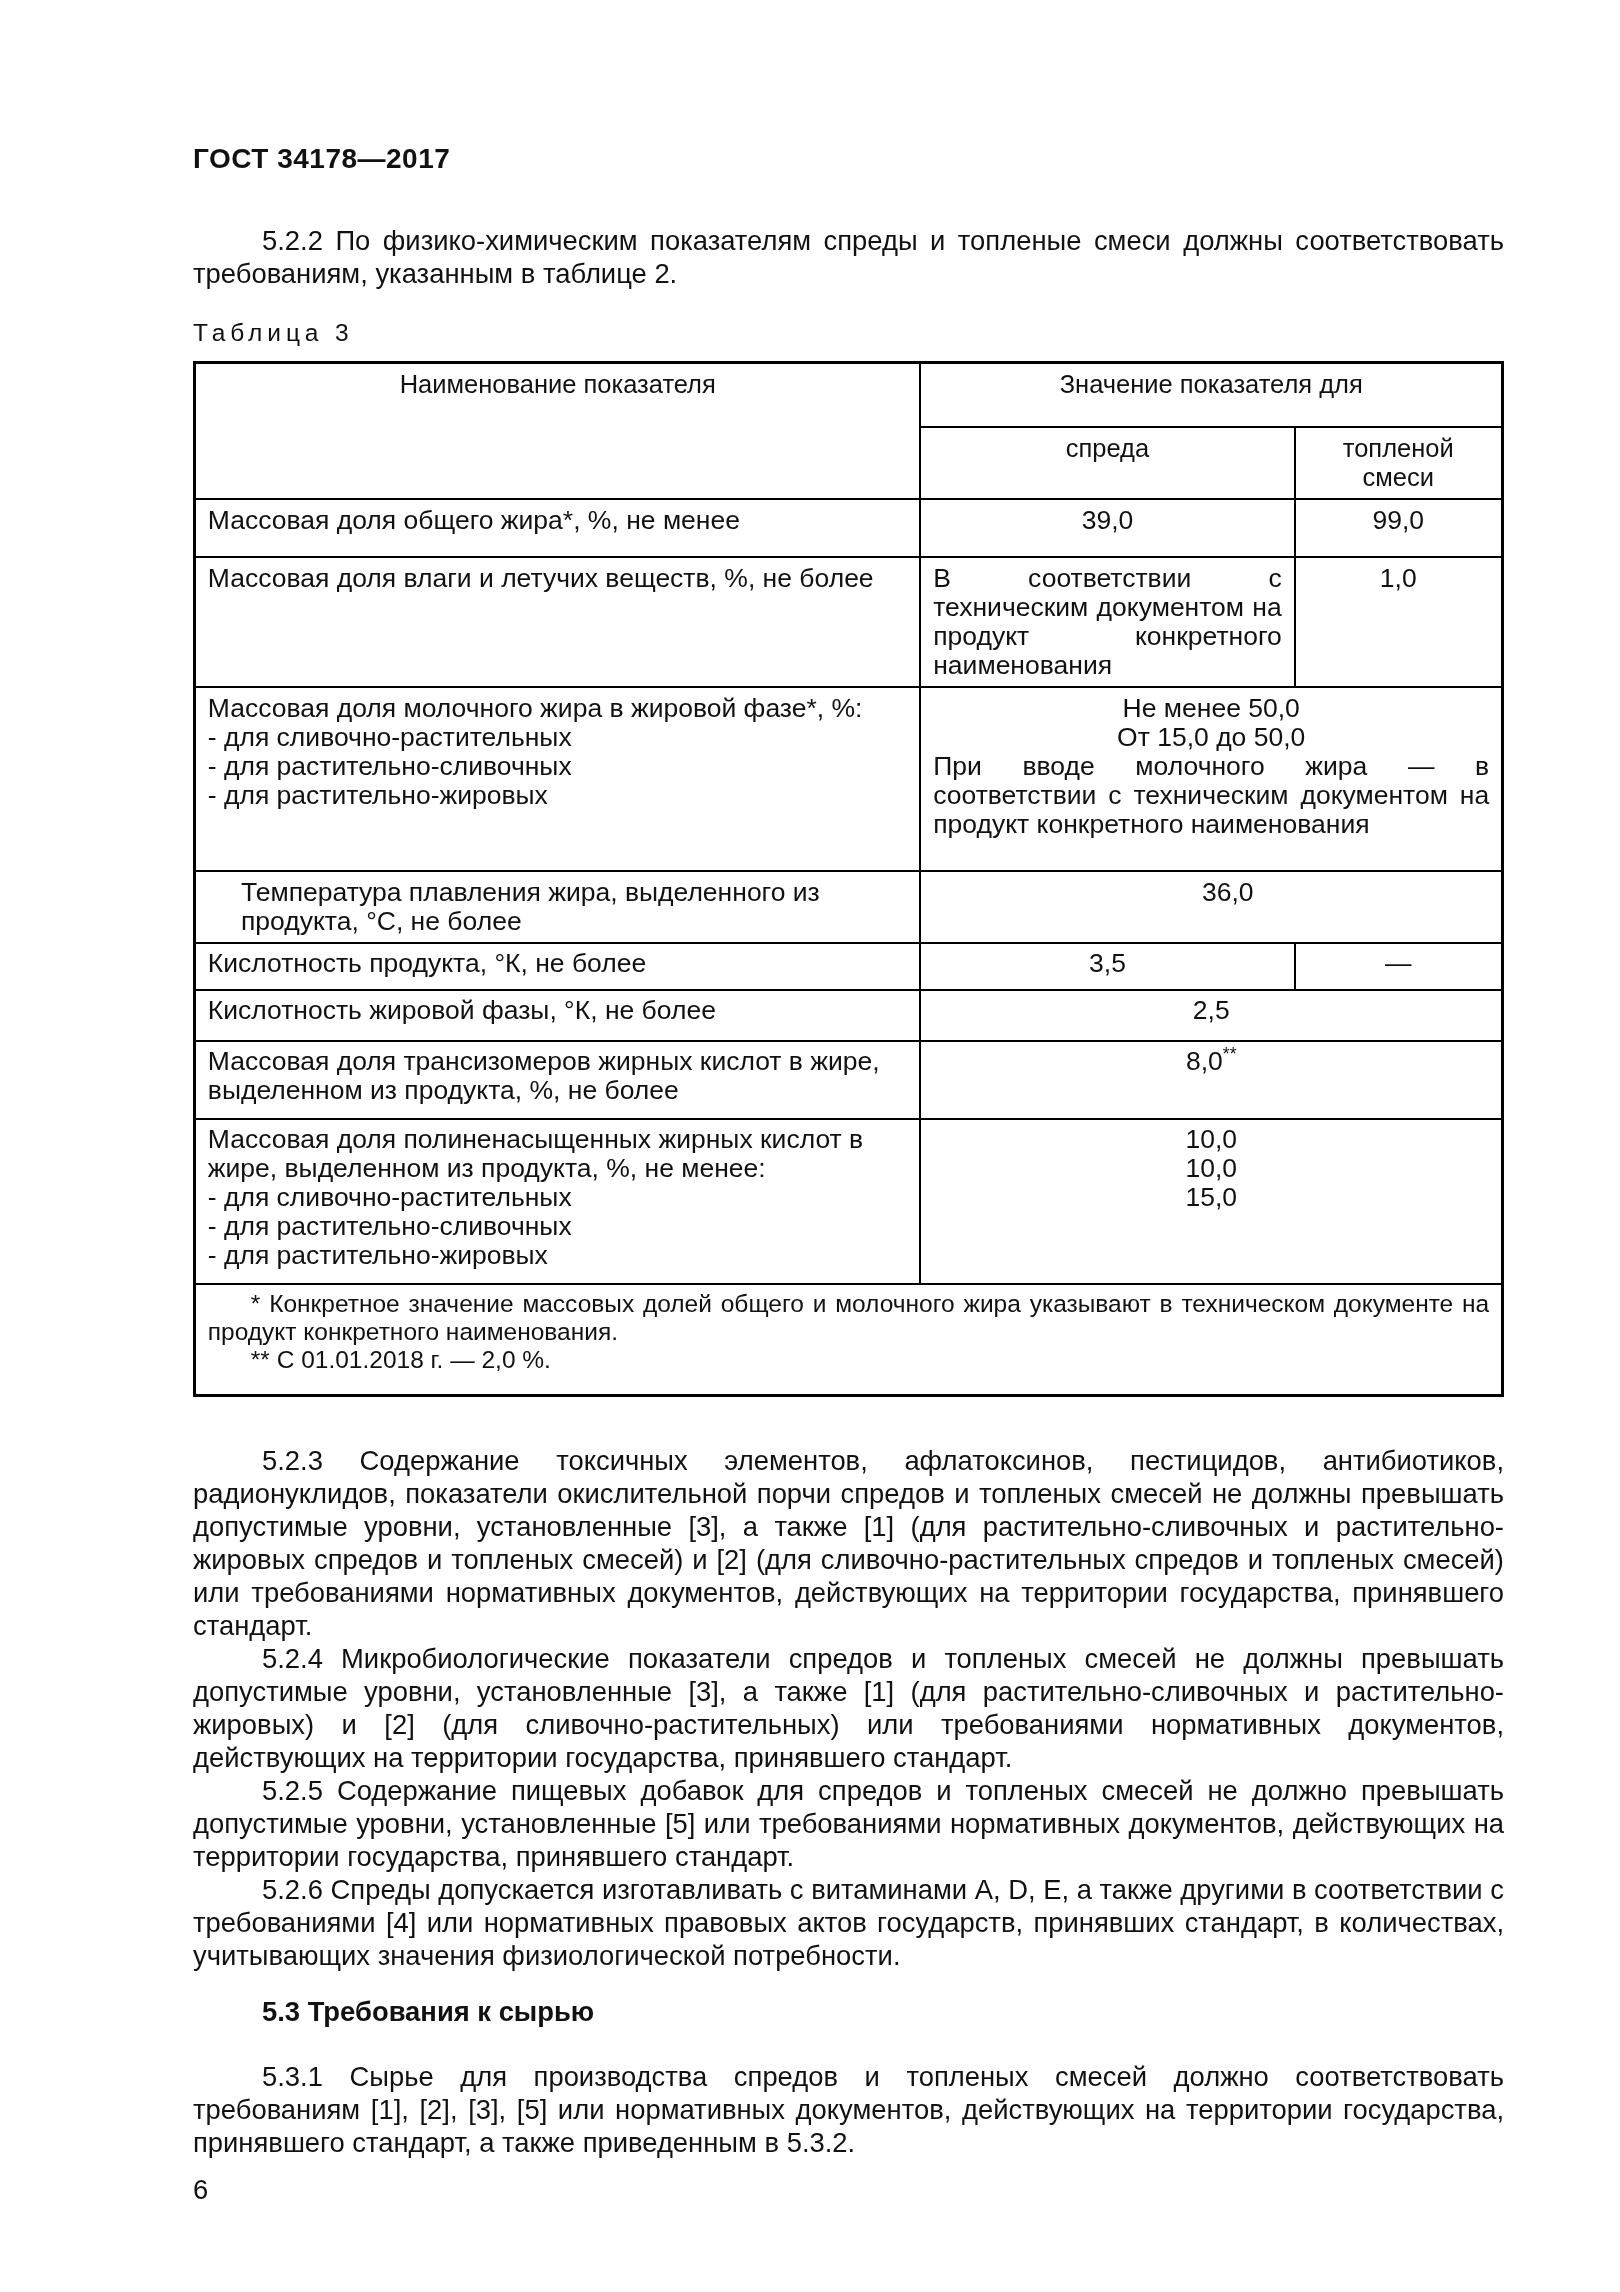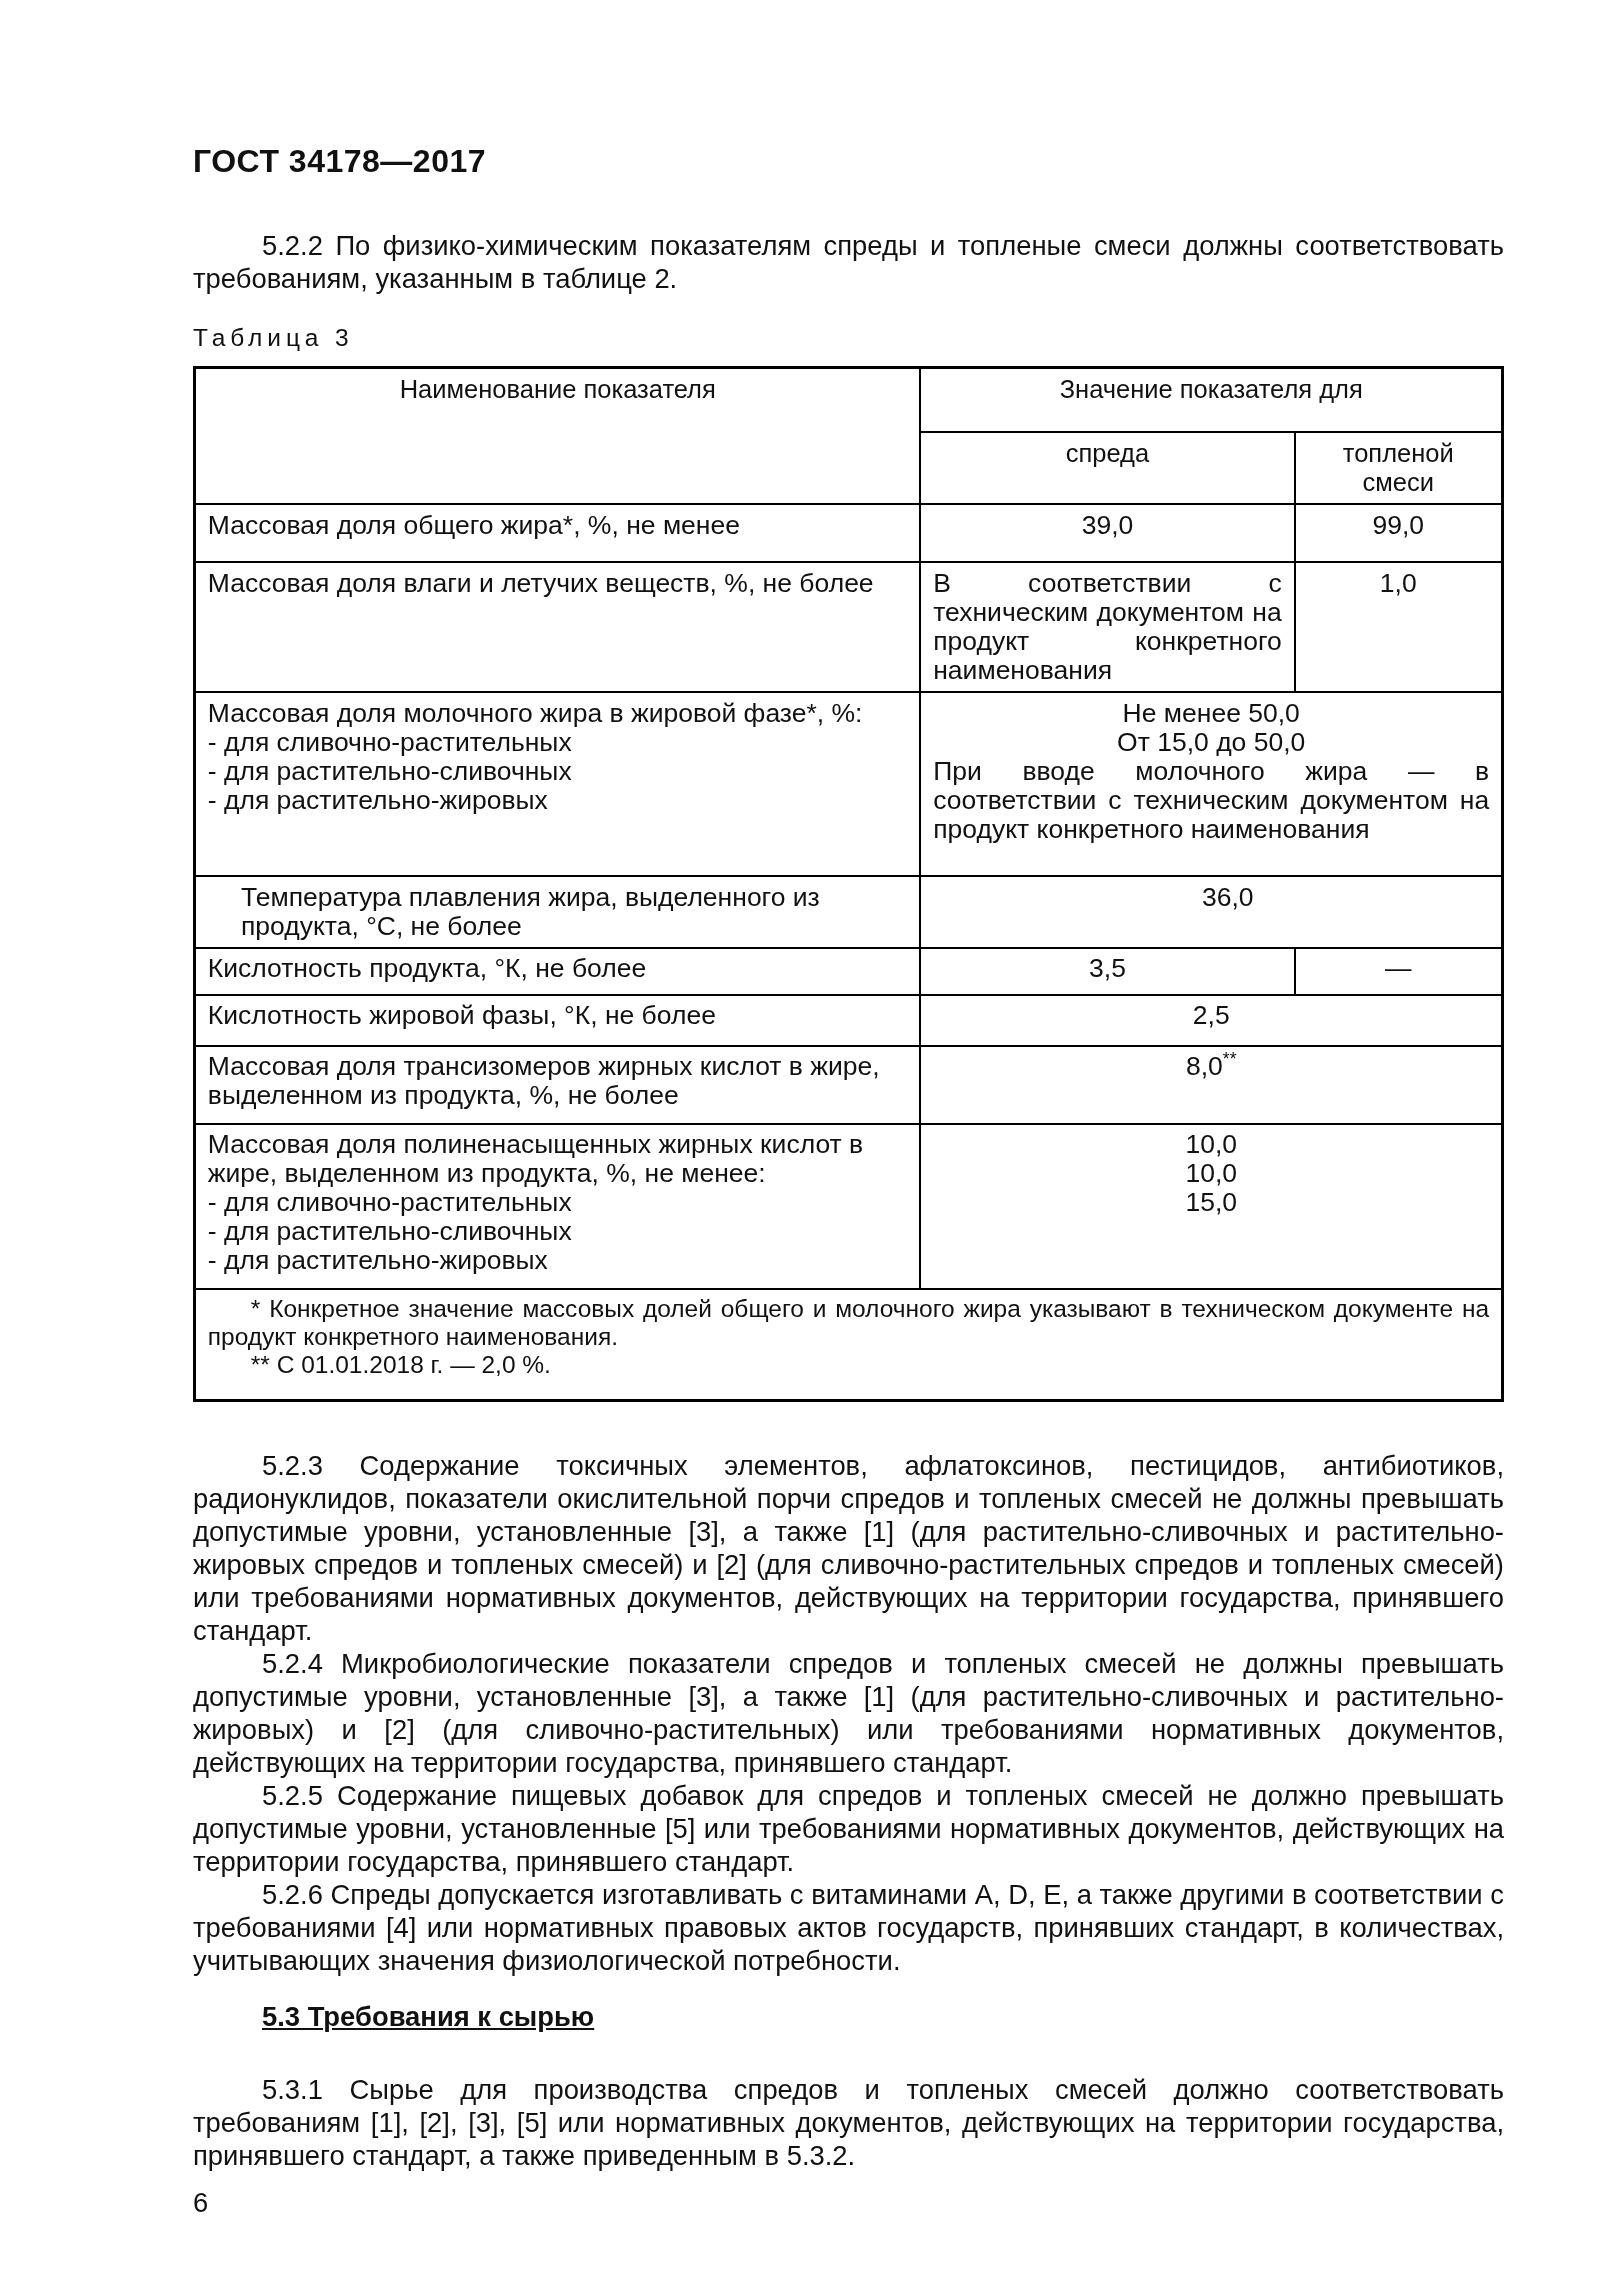--- a/index.html
+++ b/index.html
@@ -15,21 +15,21 @@
     overflow: hidden;
   }
   .content {
     position: absolute;
     left: 193px;
     top: 0;
     width: 1311px;
   }
   .doc-header {
     margin-top: 143px;
-    font-size: 32px;
+    font-size: 28px;
     font-weight: bold;
     letter-spacing: 0.5px;
   }
   p.para {
     font-size: 27.4px;
     line-height: 33px;
     text-align: justify;
     text-indent: 69px;
   }
   .p-522 { margin-top: 49px; }
@@ -83,25 +83,24 @@
     height: 112px;
     font-size: 24.5px;
     line-height: 28px;
     padding: 9.8px 13.7px;
   }
   .fn { text-indent: 43px; text-align: justify; }
   sup.mark { font-size: 17.6px; line-height: 0; }
   .p-523 { margin-top: 47px; }
   .h-53 {
     margin-top: 23.5px;
-    margin-bottom: 40px;
+    margin-bottom: 32px;
     font-size: 27.4px;
     font-weight: bold;
     text-indent: 69px;
-    text-decoration: underline;
   }
   .pageno {
     margin-top: 15.7px;
     font-size: 27.4px;
   }
 </style>
 </head>
 <body>
 
 <div class="page">

